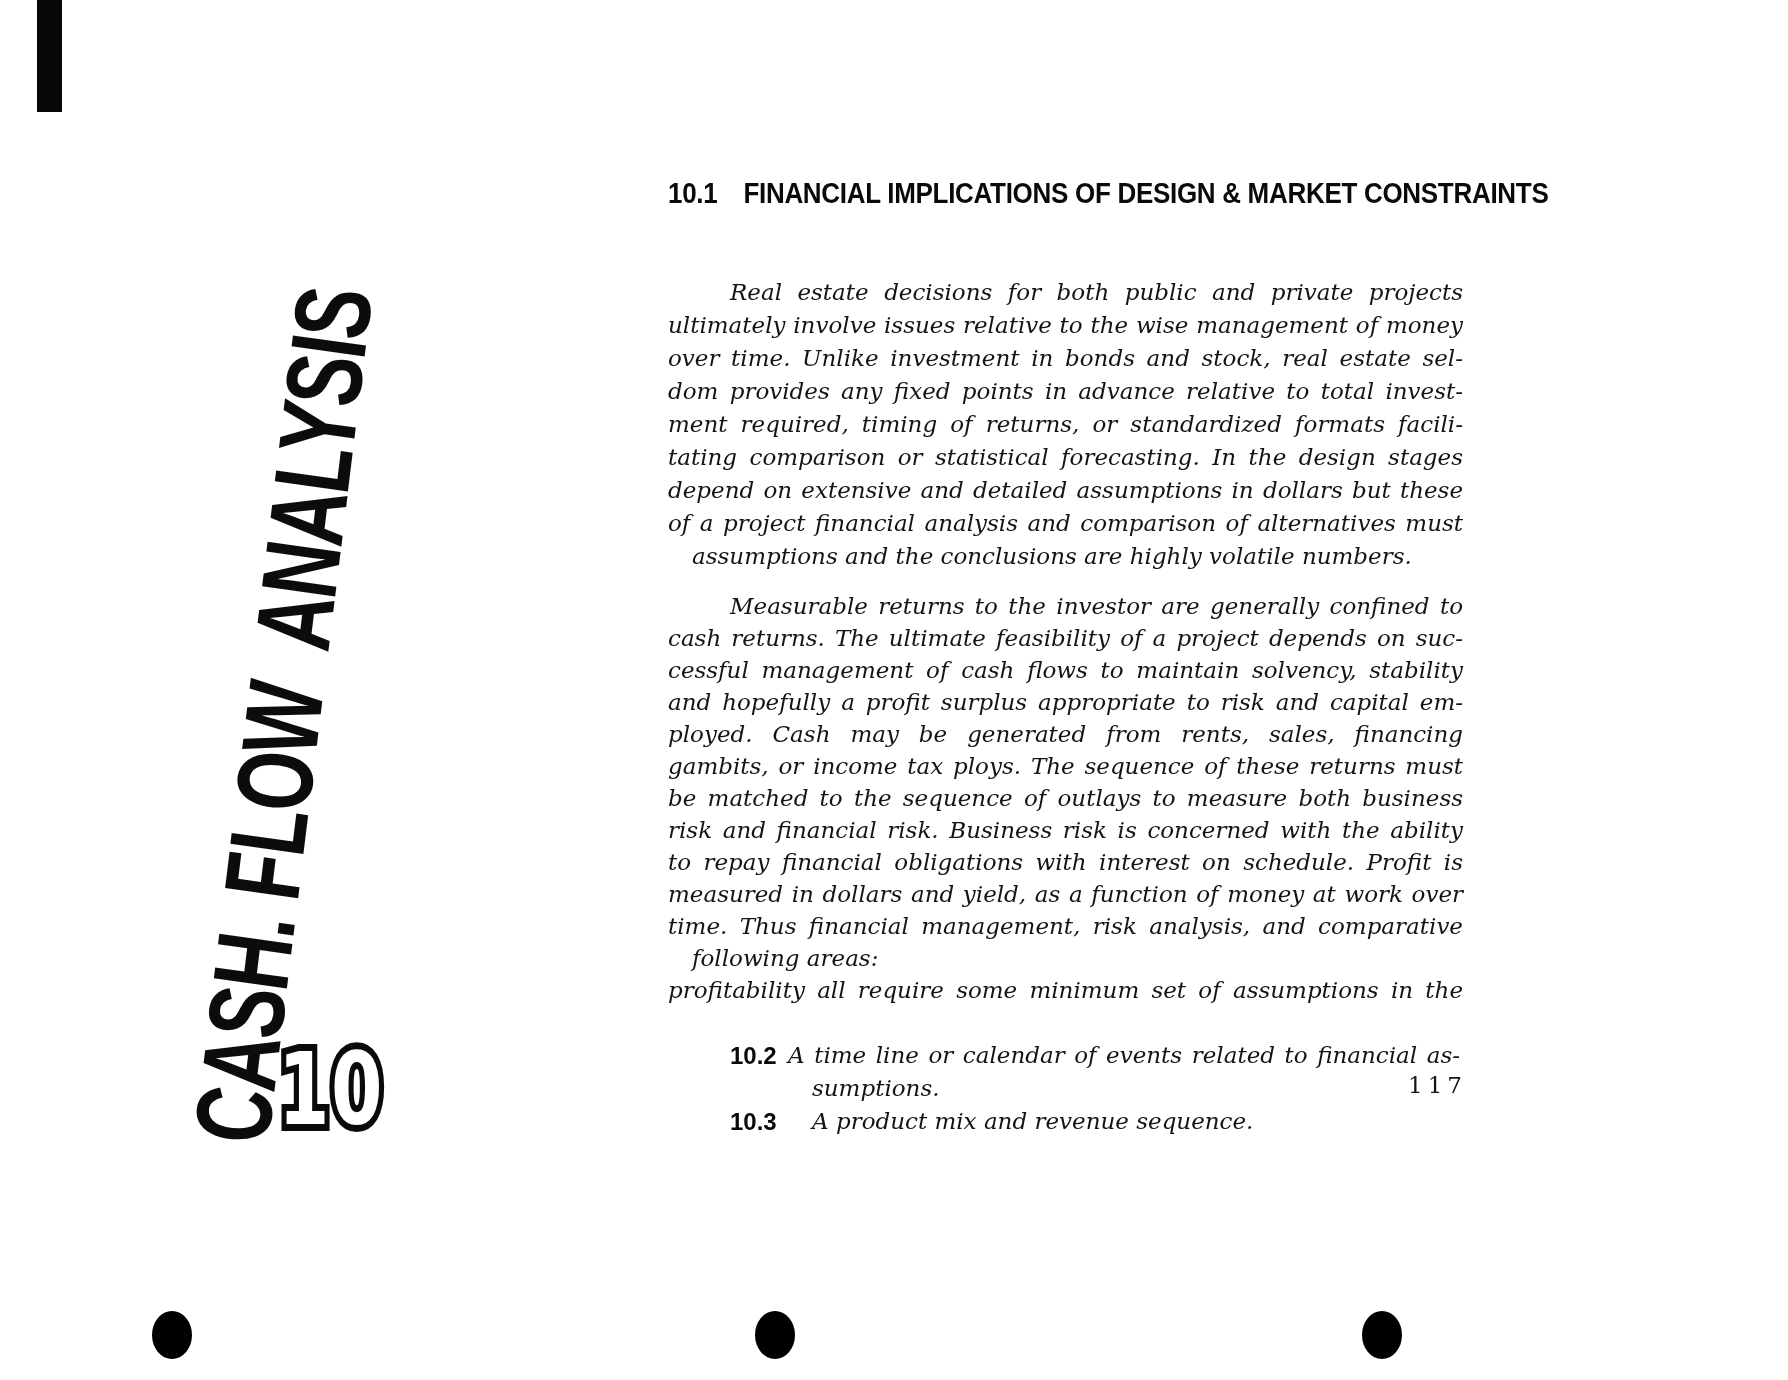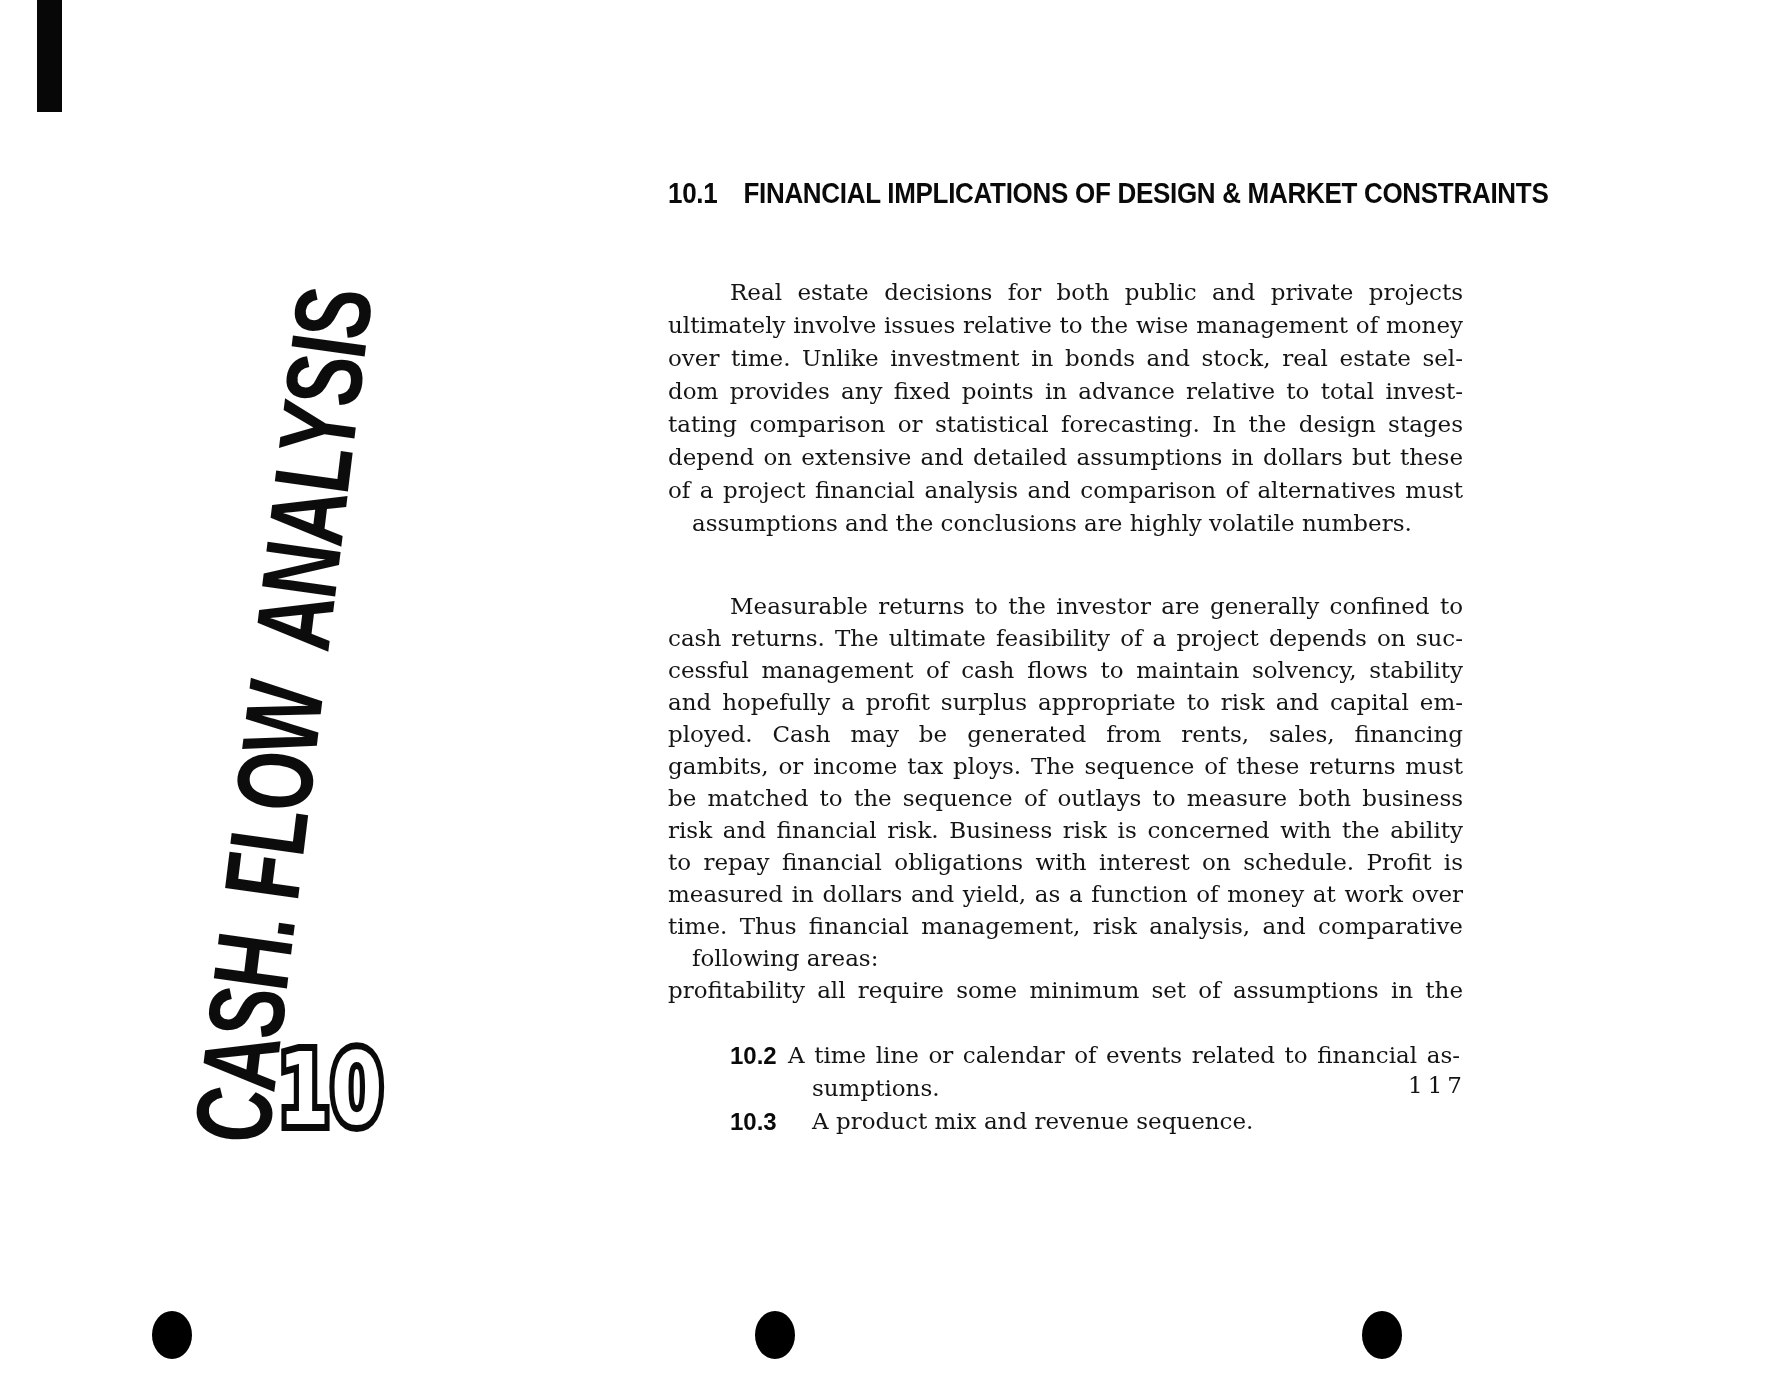--- a/index.html
+++ b/index.html
@@ -45,21 +45,21 @@
     font-family:"Liberation Sans", sans-serif; font-weight:bold;
     font-size:26px; letter-spacing:-0.3px; color:#0a0a0a;
     transform: scaleY(1.12); transform-origin:0 0;
     white-space:nowrap;
   }
 
   
   .para { position:absolute; left:668px; width:795px; font-size:23px; }
   #p1 { top:276px; line-height:33px; }
   #p2 { top:590px; line-height:32px; }
-  .tline { text-align:justify; text-align-last:justify; }
+  .tline { text-align:justify; text-align-last:justify;font-style:italic; }
   .tline-last { text-align-last:left;margin-left:24px; }
   .tline-first { text-indent:62px; }
 
   
   .list { position:absolute; left:730px; top:1039px; width:730px; font-size:23px; line-height:33px; }
   .list-item { display:flex;justify-content:flex-end; }
   .list-num {
     flex:none; width:58px;
     font-family:"Liberation Sans", sans-serif; font-weight:bold;
     font-size:24px; color:#0a0a0a;
@@ -87,20 +87,21 @@
   <div class="heading">
     <span>10.1</span>
     <span>FINANCIAL IMPLICATIONS OF DESIGN &amp; MARKET CONSTRAINTS</span>
   </div>
 
   <div id="p1" class="para">
       <div class="tline tline-first">Real estate decisions for both public and private projects</div>
       <div class="tline">ultimately involve issues relative to the wise management of money</div>
       <div class="tline">over time. Unlike investment in bonds and stock, real estate sel-</div>
       <div class="tline">dom provides any fixed points in advance relative to total invest-</div>
+      <div class="tline">ment required, timing of returns, or standardized formats facili-</div>
       <div class="tline">tating comparison or statistical forecasting. In the design stages</div>
       <div class="tline">depend on extensive and detailed assumptions in dollars but these</div>
       <div class="tline">of a project financial analysis and comparison of alternatives must</div>
       <div class="tline tline-last">assumptions and the conclusions are highly volatile numbers.</div>
     </div>
 
   <div id="p2" class="para">
       <div class="tline tline-first">Measurable returns to the investor are generally confined to</div>
       <div class="tline">cash returns. The ultimate feasibility of a project depends on suc-</div>
       <div class="tline">cessful management of cash flows to maintain solvency, stability</div>

